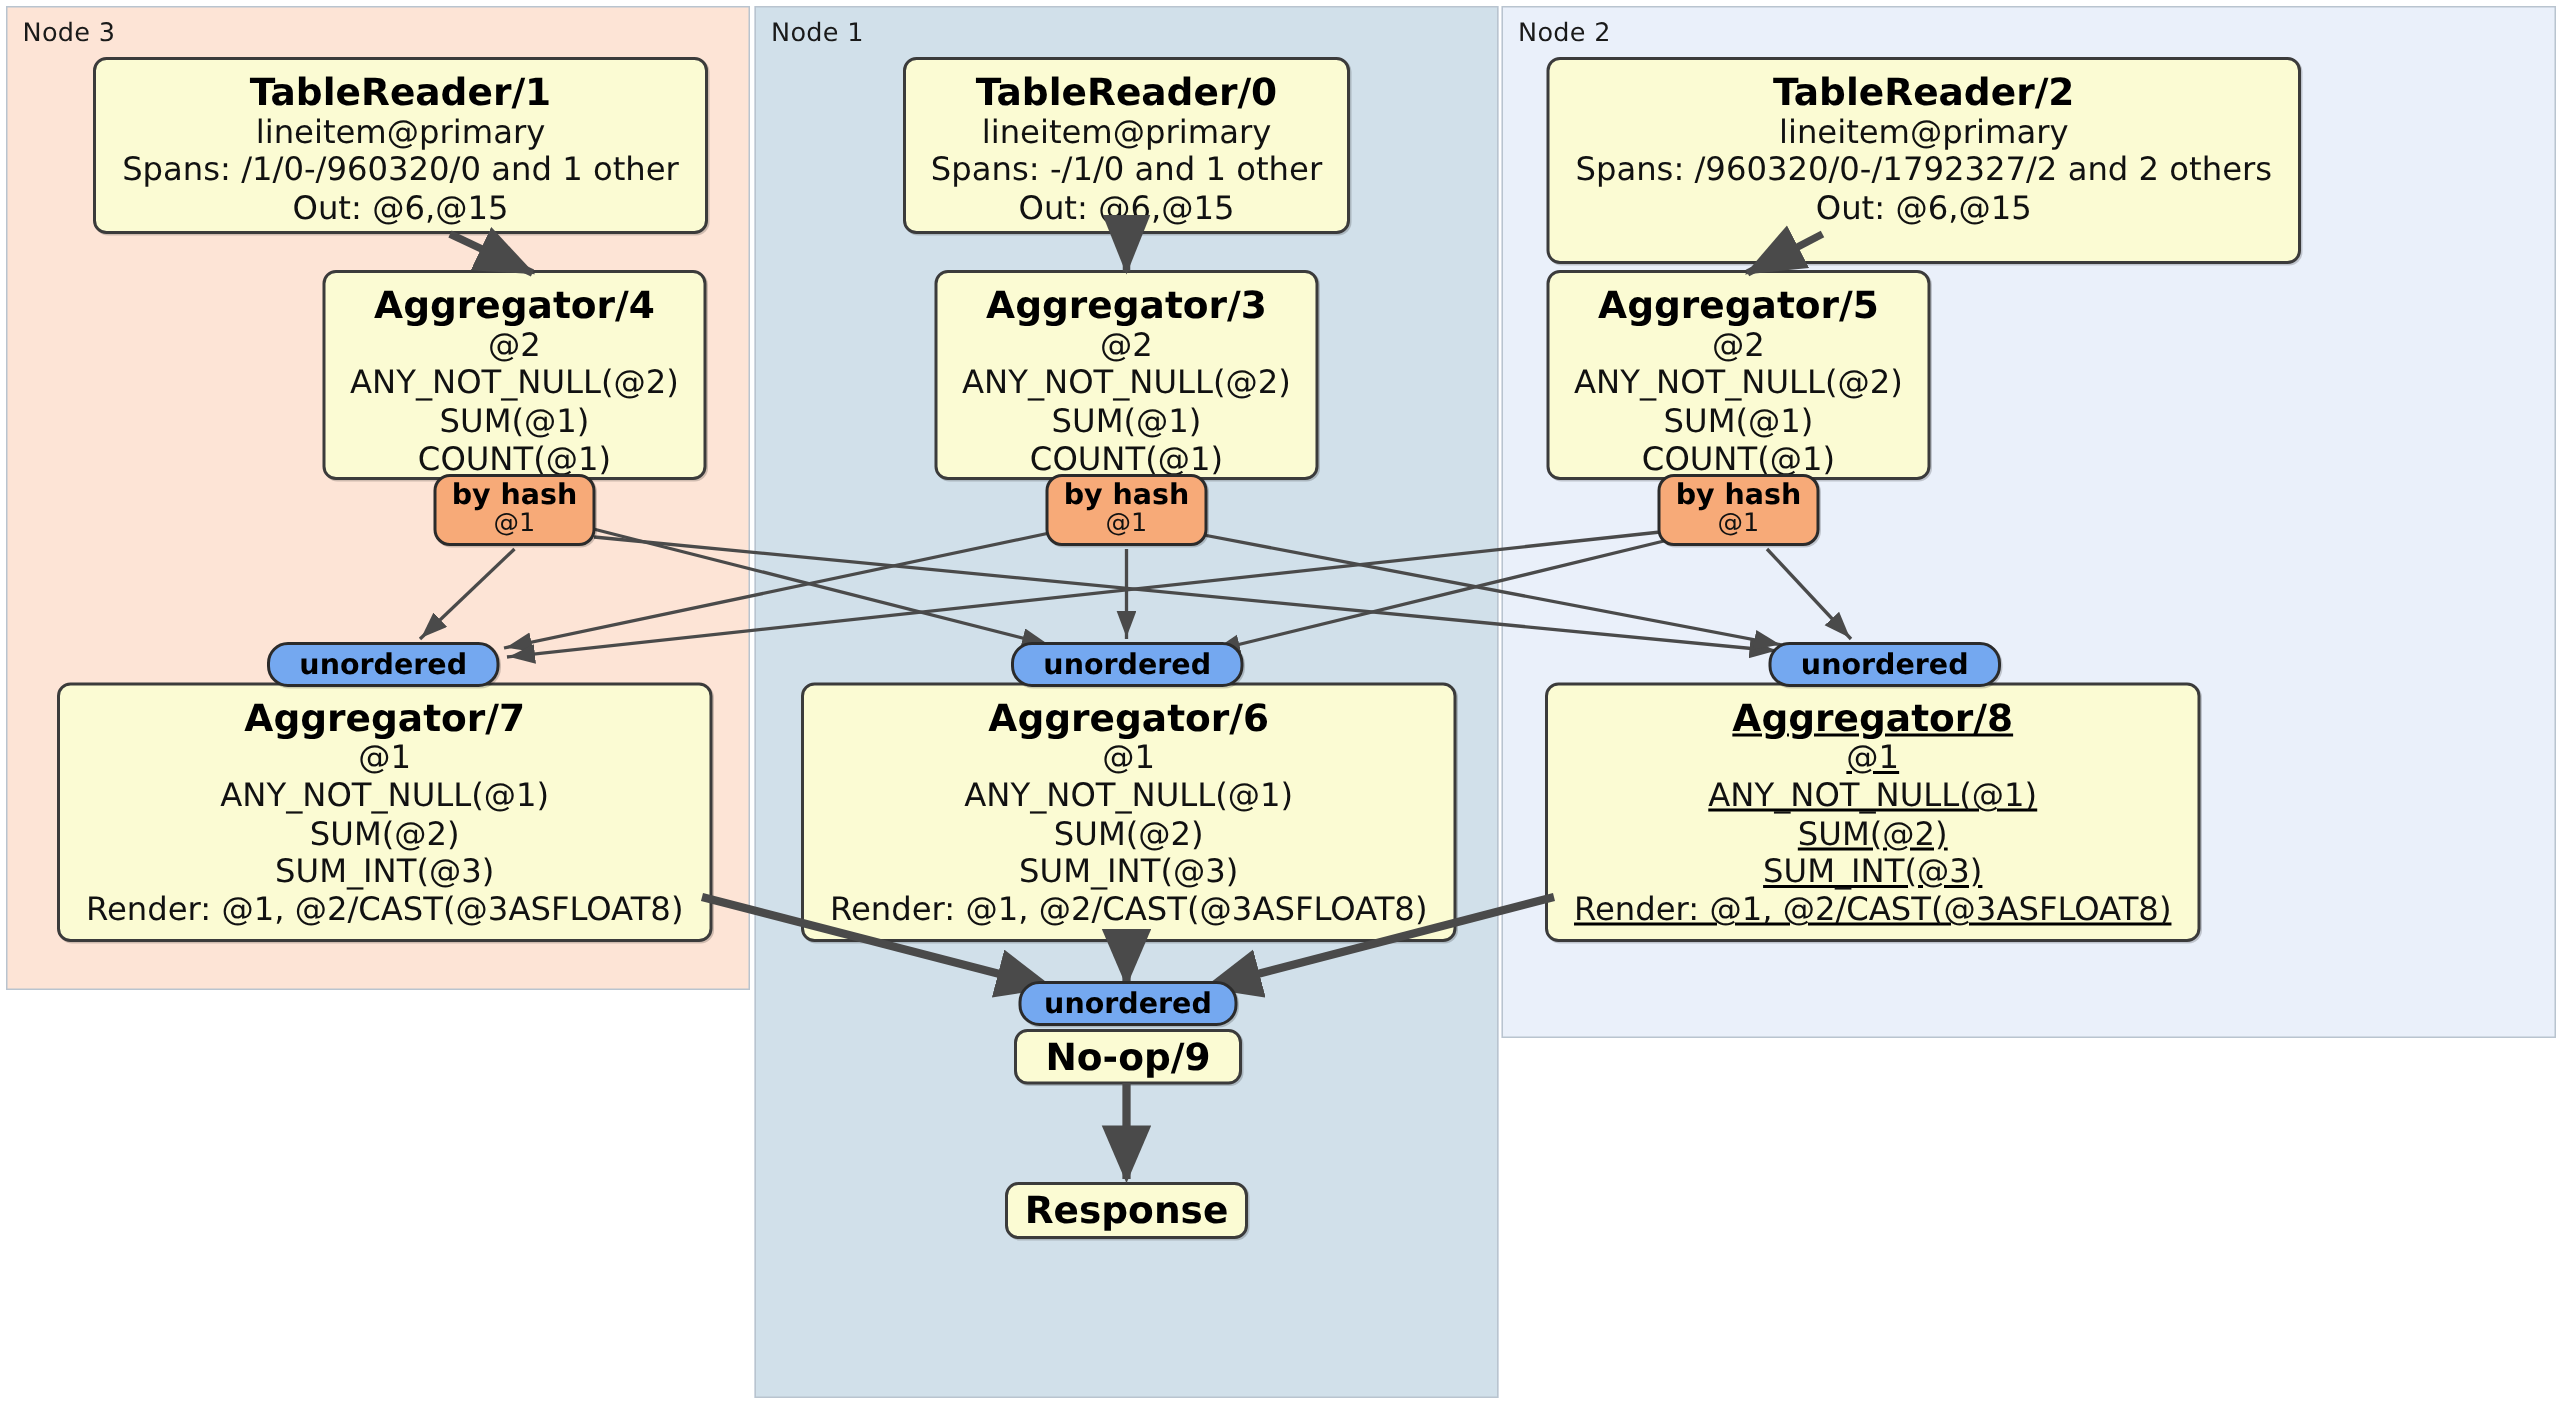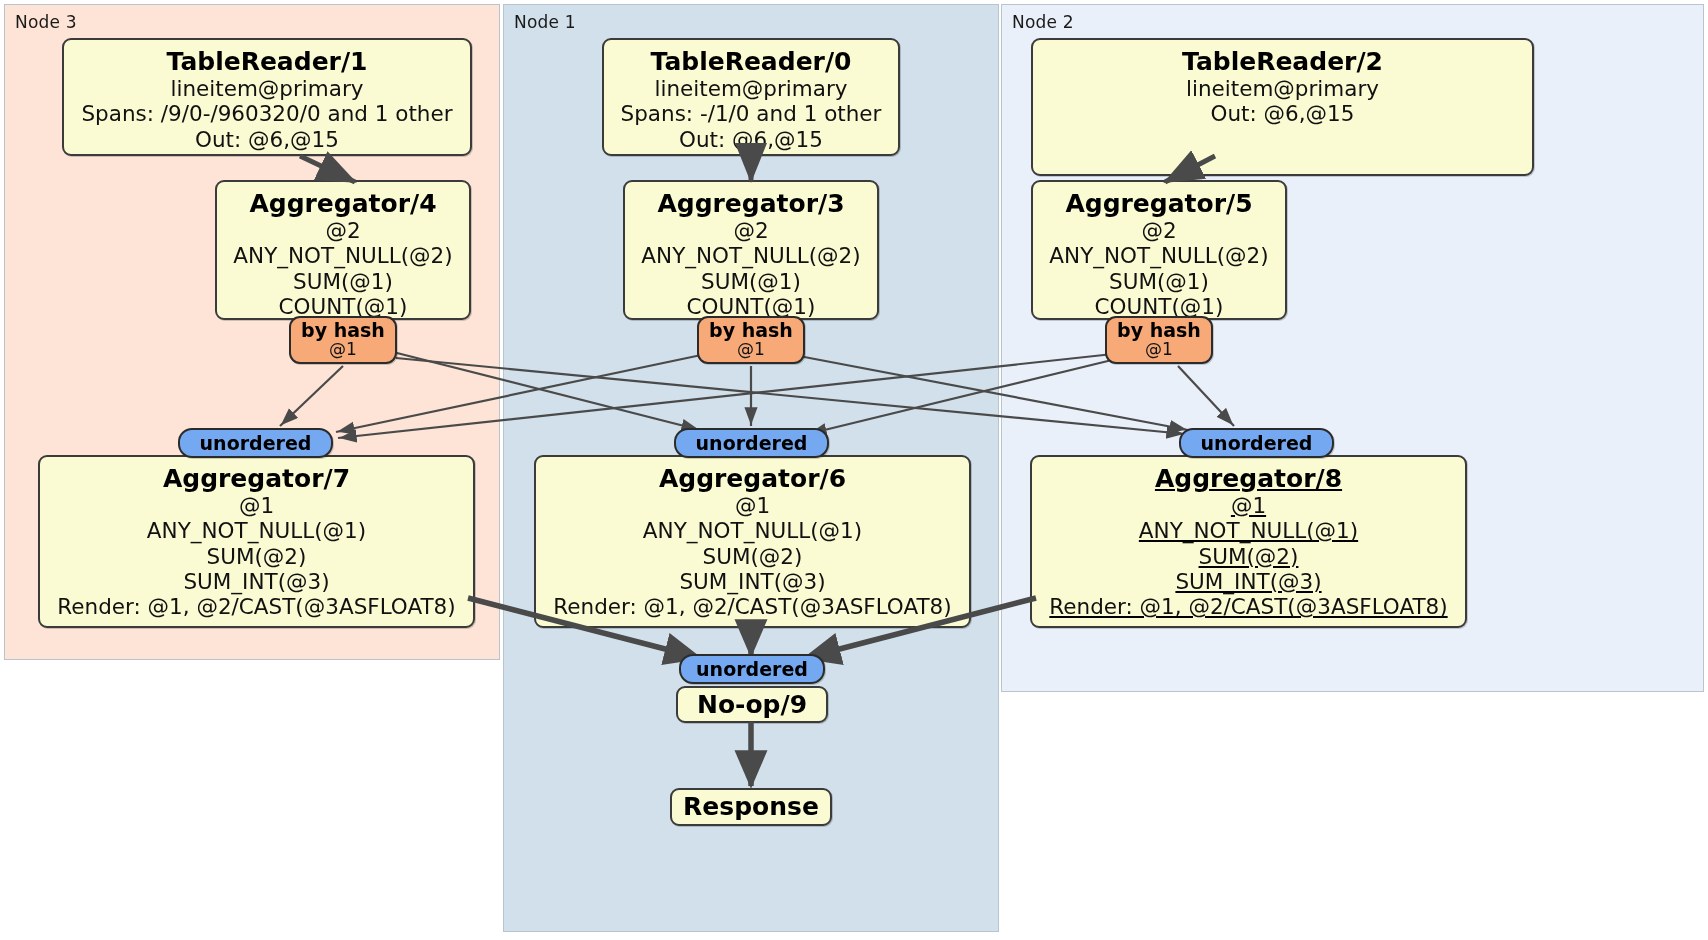--- a/index.html
+++ b/index.html
@@ -161,34 +161,35 @@
     <path d="M 468,598 L 700,658" stroke="#4a4a4a" stroke-width="5.5" fill="none" marker-end="url(#ahBig)"></path>
     <path d="M 751,628 L 751,655" stroke="#4a4a4a" stroke-width="5.5" fill="none" marker-end="url(#ahBig)"></path>
     <path d="M 1036,598 L 805,658" stroke="#4a4a4a" stroke-width="5.5" fill="none" marker-end="url(#ahBig)"></path>
 
     <path d="M 751,722 L 751,786" stroke="#4a4a4a" stroke-width="5.5" fill="none" marker-end="url(#ahBig)"></path>
   </svg>
 
   <div class="box" style="left:62px; top:38px; width:410px; height:118px;">
     <div class="title">TableReader/1</div>
     <div class="line">lineitem@primary</div>
-    <div class="line">Spans: /9/0-/960320/0 and 1 other</div>
+    <div class="line">Spans: /1/0-/960320/0 and 1 other</div>
     <div class="line">Out: @6,@15</div>
   </div>
 
   <div class="box" style="left:602px; top:38px; width:298px; height:118px;">
     <div class="title">TableReader/0</div>
     <div class="line">lineitem@primary</div>
     <div class="line">Spans: -/1/0 and 1 other</div>
     <div class="line">Out: @6,@15</div>
   </div>
 
   <div class="box" style="left:1031px; top:38px; width:503px; height:138px;">
     <div class="title">TableReader/2</div>
     <div class="line">lineitem@primary</div>
+    <div class="line">Spans: /960320/0-/1792327/2 and 2 others</div>
     <div class="line">Out: @6,@15</div>
   </div>
 
   <div class="box" style="left:215px; top:180px; width:256px; height:140px;">
     <div class="title">Aggregator/4</div>
     <div class="line">@2</div>
     <div class="line">ANY_NOT_NULL(@2)</div>
     <div class="line">SUM(@1)</div>
     <div class="line">COUNT(@1)</div>
   </div>

